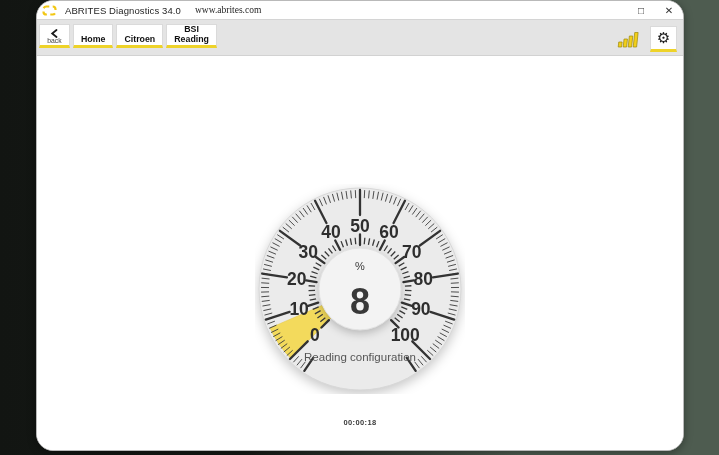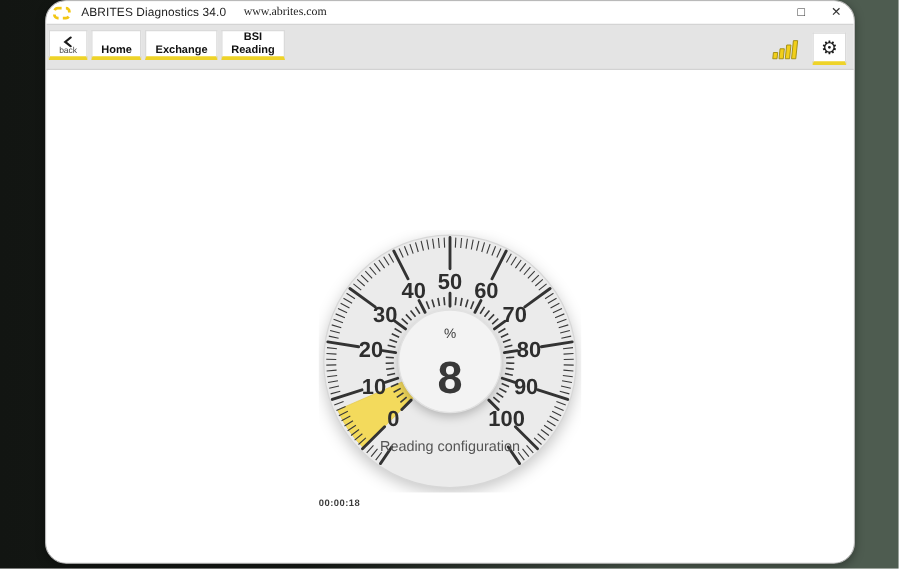--- a/index.html
+++ b/index.html
@@ -44,21 +44,21 @@
   .signal { display:block; }
   .gearbtn {
     background:#ffffff; border:1px solid #dadada; border-bottom:3px solid #eed329;
     width:27px; height:26px; display:flex; align-items:center; justify-content:center;
     font-size:15px; color:#1c1c1c; cursor:default;
   }
   
   .content { position:relative; width:100%; height:395px; background:#ffffff; }
   .gauge-wrap { position:absolute; left:218px; top:128px; width:210px; height:210px; }
   .timer {
-    position:absolute; left:218px; top:342px; width:210px; 
+    position:absolute; left:218px; top:362px; width:210px; text-align:center;
     font-size:7.5px; font-weight:700; color:#3a3a3a; letter-spacing:0.4px;
   }
 </style>
 </head>
 <body>
 
 <div class="stage">
   <div class="window">
 
     <div class="titlebar">
@@ -77,21 +77,21 @@
         <svg width="9" height="9">
           <path d="M6.5 1 L2.2 4.5 L6.5 8" stroke="#1c1c1c" stroke-width="1.8" fill="none" stroke-linecap="round"></path>
         </svg>
         <span class="backlabel">back</span>
       </div>
       <div id="tabs-container" style="display:flex;gap:3px;">
           <div class="tab">
             <span>Home</span>
           </div>
           <div class="tab">
-            <span>Exchange</span>
+            <span>Citroen</span>
           </div>
           <div class="tab">
             <span>BSI</span>
             <span>Reading</span>
           </div>
         </div>
       <div class="tb-right">
         <svg class="signal" width="24" height="19">
           <g transform="skewX(-6) translate(3,0)" stroke="#9d8a10" stroke-width="0.7" fill="#f2cf1a">
             <rect x="0" y="12" width="3.4" height="5"></rect>

